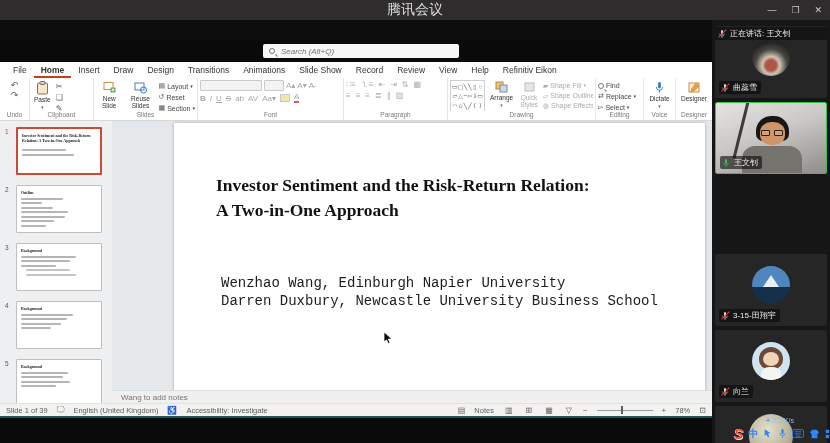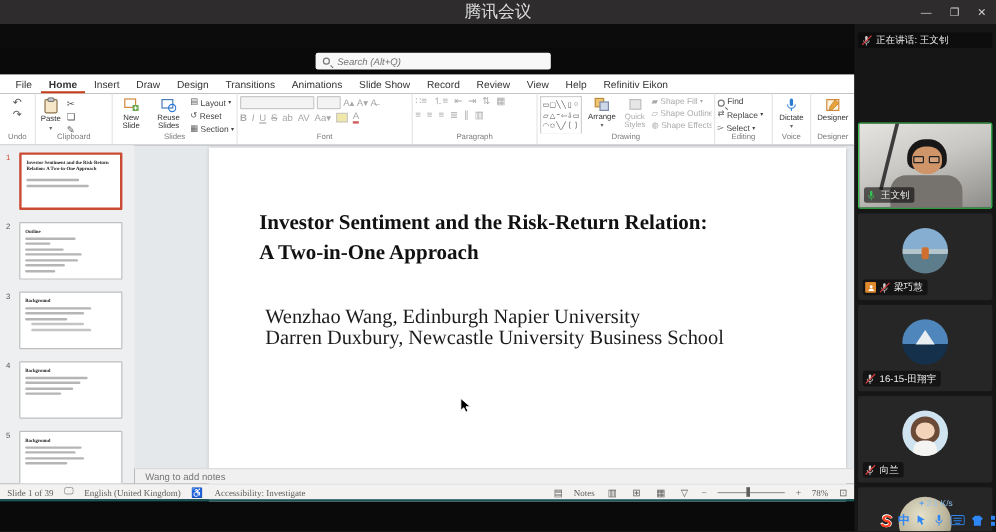--- a/index.html
+++ b/index.html
@@ -89,30 +89,30 @@
   .bar.sub{margin-left:5px;background:#c4c4c4;}
   .tscroll{position:absolute;right:0;top:121px;width:8px;height:282px;background:#f1f1f1;}
   .tscroll .arr{position:absolute;left:0;width:8px;text-align:center;font-size:5px;color:#606060;}
   .tscroll .sthumb{position:absolute;top:9px;left:1.5px;width:5px;height:46px;background:#c1c1c1;border-radius:2px;}
 
   
   .slide{position:absolute;left:174px;top:123px;width:531px;height:300px;background:#fff;
          box-shadow:0 0 3px rgba(0,0,0,.28);}
   .slide-title{position:absolute;left:42px;top:50px;font-family:"Liberation Serif",serif;
                font-size:17.5px;font-weight:bold;color:#111;line-height:25px;}
-  .slide-authors{position:absolute;left:47px;top:132px;font-family:Liberation Serif, serif;
-                 font-size:17px;color:#1c1c1c;line-height:17.5px;}
+  .slide-authors{position:absolute;left:47px;top:152px;font-family:Liberation Mono, monospace;
+                 font-size:14px;color:#1c1c1c;line-height:17.5px;}
   .cursor{position:absolute;left:383px;top:331px;z-index:9;}
 
   
   .notesbar{position:absolute;left:112px;top:390px;width:600px;height:13px;background:#f0f0f0;
             border-top:1px solid #dcdcdc;display:flex;align-items:center;padding-left:9px;font-size:8px;color:#767676;}
   .statusbar{position:absolute;left:0;top:403px;width:712px;height:13px;background:#f3f2f1;
              border-top:1px solid #e1e1e1;display:flex;align-items:center;font-size:7.5px;color:#5f5e5c;
-             padding:0 6px;gap:9px;font-family:Liberation Serif, serif;}
+             padding:0 6px;gap:9px;}
   .sb-ic{font-size:8px;color:#5f5e5c;}
   .sb-spacer{flex:1;}
   .zoomline{width:56px;height:1px;background:#9a9a9a;position:relative;}
   .zoomline .zthumb{position:absolute;left:24px;top:-3.5px;width:2.5px;height:8px;background:#5f5e5c;}
   .viewbtn{padding:0 2px;}
 
   
   .tealline{position:absolute;left:0;top:416px;width:712px;height:2px;background:#1a565a;}
   .bottomstrip{position:absolute;left:0;top:418px;width:712px;height:25px;background:#0a0a0a;}
   .sharepill{position:absolute;left:0;top:423px;height:17px;background:#373737;display:flex;align-items:center;
@@ -545,20 +545,33 @@
       <span class="mic muted">
         <svg width="8" height="10" viewBox="0 0 12 14">
             <rect x="4.5" y="1" width="3" height="7" rx="1.5" fill="#cfcfcf"></rect>
             <path d="M2.5 6.5a3.5 3.5 0 0 0 7 0" fill="none" stroke="#cfcfcf"></path>
             <line x1="6" y1="10" x2="6" y2="13" stroke="#cfcfcf"></line>
           </svg>
       </span>
       <span>正在讲话: 王文钊</span>
     </div>
 
+    <div class="tile" style="top:6px">
+      <div class="ava ava1"></div>
+      <div class="nrow">
+        <span class="mic muted">
+          <svg width="8" height="10" viewBox="0 0 12 14">
+              <rect x="4.5" y="1" width="3" height="7" rx="1.5" fill="#d6d6d6"></rect>
+              <path d="M2.5 6.5a3.5 3.5 0 0 0 7 0" fill="none" stroke="#d6d6d6"></path>
+              <line x1="6" y1="10" x2="6" y2="13" stroke="#d6d6d6"></line>
+            </svg>
+        </span>
+        <span>曲蕊雪</span>
+      </div>
+    </div>
 
     <div class="tile speaking" style="top:82px">
       <div class="vid">
         <div class="pole"></div>
         <div class="hair"></div>
         <div class="face"></div>
         <div class="gl l"></div>
           <div class="gl r"></div>
         <div class="bodyy"></div>
       </div>
@@ -567,55 +580,34 @@
           <svg width="8" height="10" viewBox="0 0 12 14">
               <rect x="4.5" y="1" width="3" height="7" rx="1.5" fill="#35c24d"></rect>
               <path d="M2.5 6.5a3.5 3.5 0 0 0 7 0" fill="none" stroke="#35c24d"></path>
               <line x1="6" y1="10" x2="6" y2="13" stroke="#35c24d"></line>
             </svg>
         </span>
         <span>王文钊</span>
       </div>
     </div>
 
-    <div class="tile" style="top:158px">
-      <div class="ava ava3">
-          <div class="fig"></div>
-        </div>
-      <div class="nrow">
-        <span class="badge">
-          <svg width="6" height="6" viewBox="0 0 12 12">
-              <circle cx="6" cy="4" r="2.4" fill="#fff"></circle>
-              <path d="M1.5 11c0-2.5 2-4.3 4.5-4.3S10.5 8.5 10.5 11z" fill="#fff"></path>
-            </svg>
-        </span>
-        <span class="mic muted">
-          <svg width="8" height="10" viewBox="0 0 12 14">
-              <rect x="4.5" y="1" width="3" height="7" rx="1.5" fill="#d6d6d6"></rect>
-              <path d="M2.5 6.5a3.5 3.5 0 0 0 7 0" fill="none" stroke="#d6d6d6"></path>
-              <line x1="6" y1="10" x2="6" y2="13" stroke="#d6d6d6"></line>
-            </svg>
-        </span>
-        <span>梁巧慧</span>
-      </div>
-    </div>
 
     <div class="tile" style="top:234px">
       <div class="ava ava4">
           <div class="peak"></div>
         </div>
       <div class="nrow">
         <span class="mic muted">
           <svg width="8" height="10" viewBox="0 0 12 14">
               <rect x="4.5" y="1" width="3" height="7" rx="1.5" fill="#d6d6d6"></rect>
               <path d="M2.5 6.5a3.5 3.5 0 0 0 7 0" fill="none" stroke="#d6d6d6"></path>
               <line x1="6" y1="10" x2="6" y2="13" stroke="#d6d6d6"></line>
             </svg>
         </span>
-        <span>16-15-田翔宇</span>
+        <span>3-15-田翔宇</span>
       </div>
     </div>
 
     <div class="tile" style="top:310px">
       <div class="ava ava5">
         <div class="ghair"></div>
           <div class="gface"></div>
           <div class="gtop"></div>
       </div>
       <div class="nrow">

